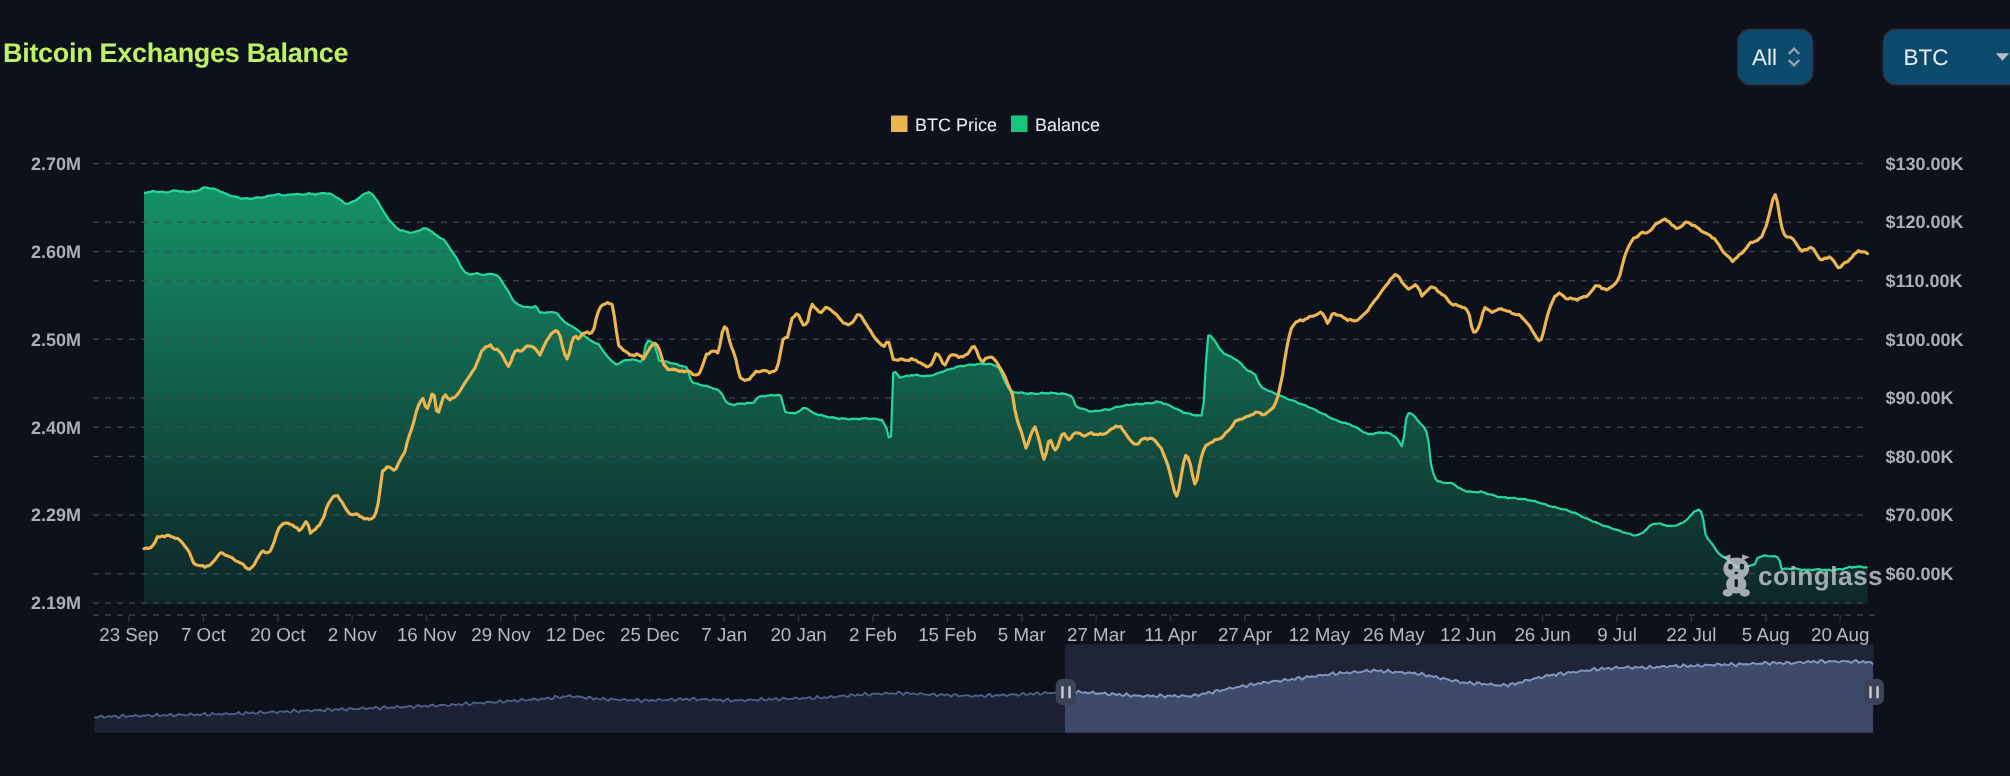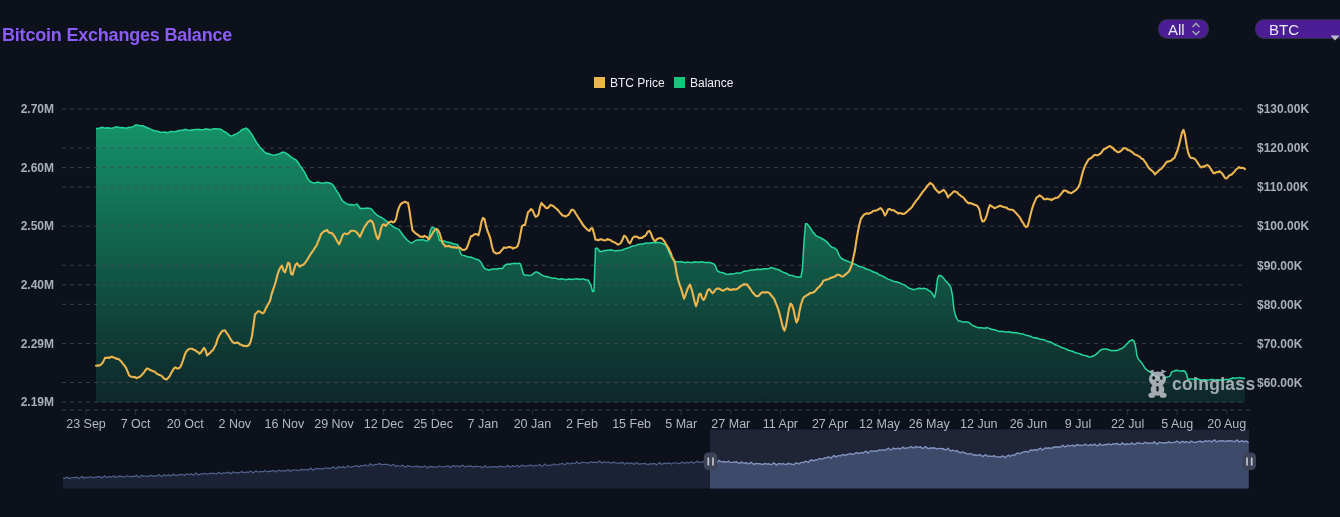--- a/index.html
+++ b/index.html
@@ -1,18 +1,18 @@
 <!DOCTYPE html>
 <html><head>
 <meta charset="utf-8">
 <style>
 html,body{margin:0;padding:0;background:#0d111c;width:1340px;height:517px;overflow:hidden}
 *{font-family:"Liberation Sans",sans-serif}
-.title{position:absolute;left:2px;top:25px;color:#8b5cf6;font-size:18px;font-weight:bold;letter-spacing:-0.2px}
-.btn{position:absolute;top:19px;height:20px;box-sizing:border-box;border:1px solid #2b3140;border-radius:9px;background:#4c1d95;color:#e8ebf1;font-size:15px;display:flex;align-items:center}
+.title{position:absolute;left:2px;top:25px;color:#bef264;font-size:18px;font-weight:bold;letter-spacing:-0.2px}
+.btn{position:absolute;top:19px;height:38px;box-sizing:border-box;border:1px solid #2b3140;border-radius:9px;background:#0c4a6e;color:#e8ebf1;font-size:15px;display:flex;align-items:center}
 .yl{fill:#a9aeb7;font-size:12px;font-weight:bold}
 .xl{fill:#b4b9c1;font-size:12.5px}
 .lg{fill:#eef0f3;font-size:12px}
 .wm{fill:#c3c8cf;font-size:17.5px;font-weight:bold;letter-spacing:0.3px}
 </style>
 </head>
 <body>
 <div class="title">Bitcoin Exchanges Balance</div>
 <div class="btn" style="left:1158px;width:51px;">
   <span style="margin-left:9px;">All</span>

